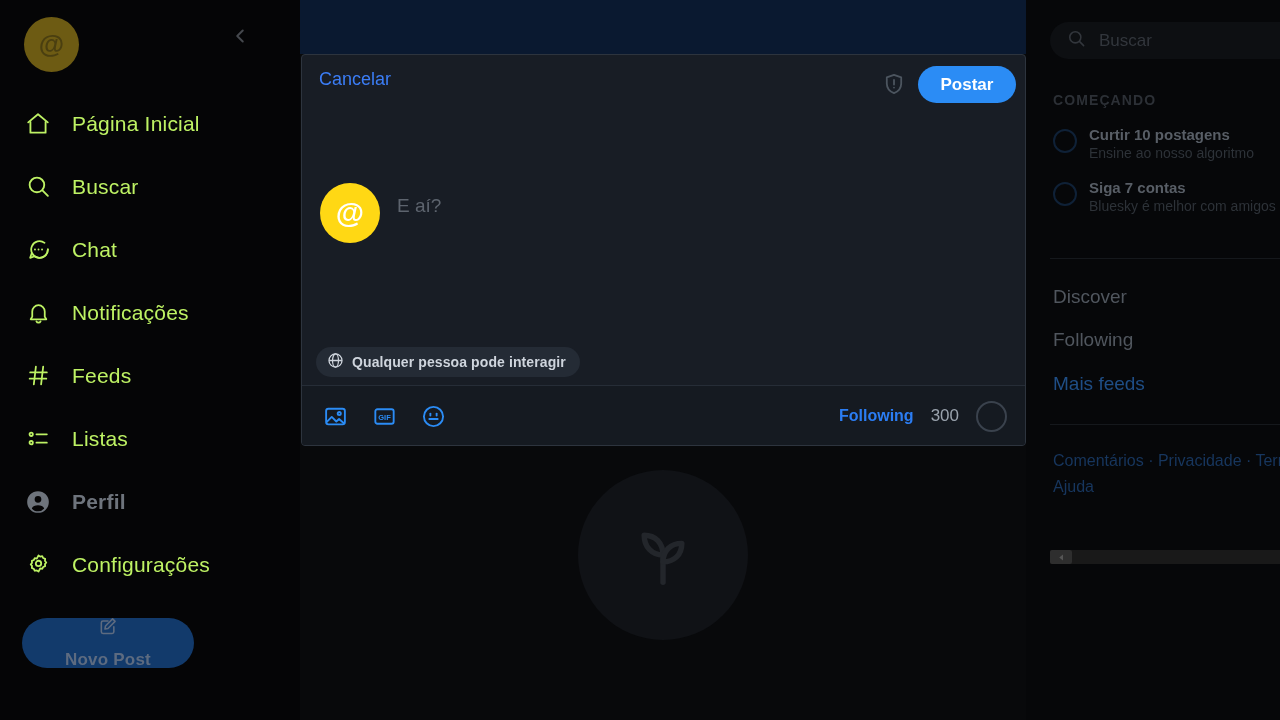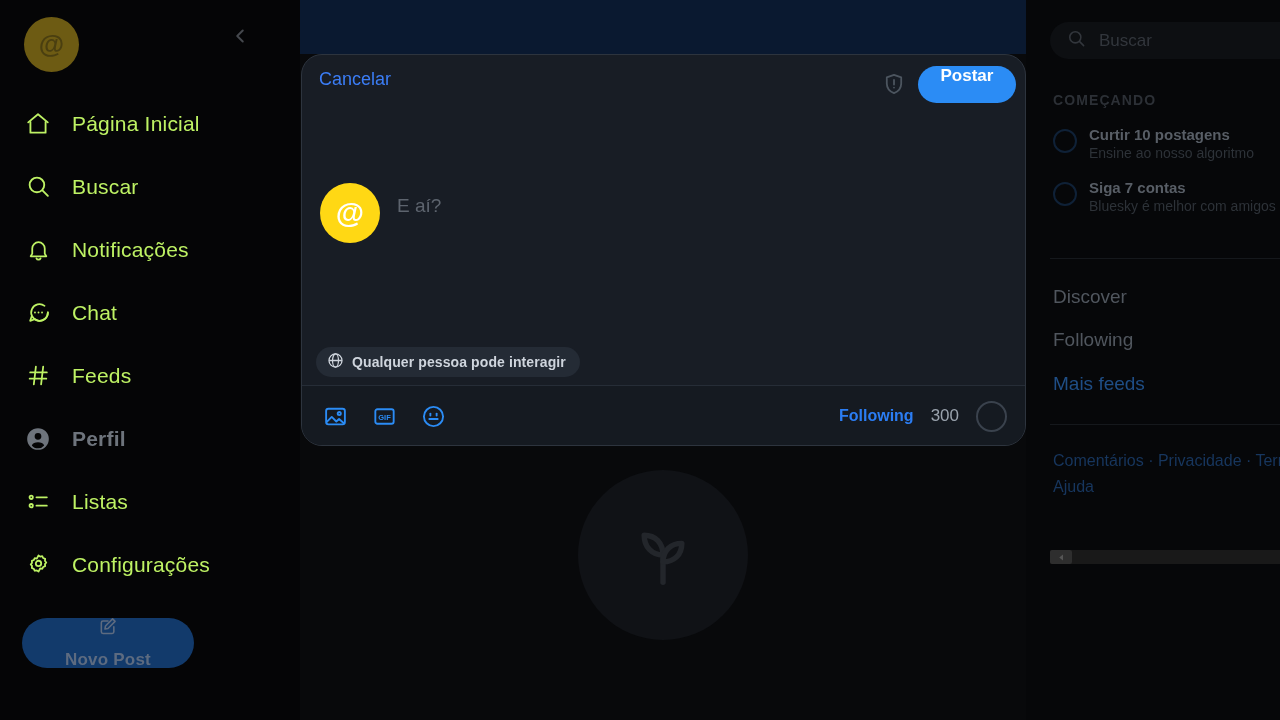--- a/index.html
+++ b/index.html
@@ -91,42 +91,42 @@
     margin-top: 28px;
     font-size: 20px; color: #1c1f24;
   }
 
   
   #composer {
     position: absolute; left: 301px; top: 54px;
     width: 725px; height: 392px;
     background: #181d25;
     border: 1px solid #2d343e;
-    border-radius: 21px;
+    border-radius: 4px;
     overflow: hidden;
   }
   .composer-header {
     position: relative; height: 58px;
   }
   .cancel-btn {
     position: absolute; left: 17px; top: 14px;
     font-size: 18px; color: #3b7df6;
     cursor: pointer;
   }
   .shield-btn {
     position: absolute; right: 115px; top: 13px;
     width: 32px; height: 32px;
     display: flex; align-items: center; justify-content: center;
     cursor: pointer;
   }
   .post-btn {
     position: absolute; right: 9px; top: 11px;
     width: 98px; height: 37px;
     background: #2b8cf5; border-radius: 19px;
-    display: flex; justify-content: center;
+    display: flex; align-items: center; justify-content: center;
     color: #ffffff; font-size: 17px; font-weight: 700;
     cursor: pointer;
   }
 
   .composer-body {
     position: relative; height: 272px;
   }
   .avatar-composer {
     position: absolute; left: 18px; top: 70px;
     width: 60px; height: 60px; border-radius: 50%;
@@ -264,71 +264,71 @@
             <circle cx="10.5" cy="10.5" r="7"></circle>
               <line x1="16" y1="16" x2="21" y2="21"></line>
           </svg>
         </span>
         <span class="nav-label">Buscar</span>
       </div>
 
       <div class="nav-item">
         <span class="nav-icon">
           <svg width="25" height="25" viewBox="0 0 24 24" fill="none" stroke="currentColor" stroke-width="1.7" stroke-linecap="round" stroke-linejoin="round">
-            <path d="M18 16v-5a6 6 0 1 0-12 0v5l-1.5 2.5h15L18 16z"></path>
-              <path d="M10 20.5a2.2 2.2 0 0 0 4 0"></path>
-          </svg>
-        </span>
-        <span class="nav-label">Notificações</span>
-      </div>
-
-      <div class="nav-item">
-        <span class="nav-icon">
-          <svg width="25" height="25" viewBox="0 0 24 24" fill="none" stroke="currentColor" stroke-width="1.7" stroke-linecap="round" stroke-linejoin="round">
             <path d="M21 12a8 8 0 1 1-3.2-6.4"></path>
               <path d="M21 12a8 8 0 0 1-12.6 6.5L4 20l1.4-4.2"></path>
             <circle cx="8.6" cy="12" r="0.9" fill="currentColor" stroke="none"></circle>
             <circle cx="12" cy="12" r="0.9" fill="currentColor" stroke="none"></circle>
             <circle cx="15.4" cy="12" r="0.9" fill="currentColor" stroke="none"></circle>
           </svg>
         </span>
         <span class="nav-label">Chat</span>
       </div>
 
       <div class="nav-item">
         <span class="nav-icon">
+          <svg width="25" height="25" viewBox="0 0 24 24" fill="none" stroke="currentColor" stroke-width="1.7" stroke-linecap="round" stroke-linejoin="round">
+            <path d="M18 16v-5a6 6 0 1 0-12 0v5l-1.5 2.5h15L18 16z"></path>
+              <path d="M10 20.5a2.2 2.2 0 0 0 4 0"></path>
+          </svg>
+        </span>
+        <span class="nav-label">Notificações</span>
+      </div>
+
+      <div class="nav-item">
+        <span class="nav-icon">
           <svg width="25" height="25" viewBox="0 0 24 24" fill="none" stroke="currentColor" stroke-width="1.7" stroke-linecap="round">
             <line x1="9.5" y1="3.5" x2="7.5" y2="20.5"></line>
               <line x1="16.5" y1="3.5" x2="14.5" y2="20.5"></line>
             <line x1="4" y1="9" x2="20" y2="9"></line>
               <line x1="3.5" y1="15" x2="19.5" y2="15"></line>
           </svg>
         </span>
         <span class="nav-label">Feeds</span>
       </div>
 
-      <div class="nav-item active">
-        <span class="nav-icon">
-          <svg width="26" height="26" viewBox="0 0 24 24" fill="currentColor">
-            <path d="M12 2a10 10 0 1 0 0 20 10 10 0 0 0 0-20zm0 4.4a3.1 3.1 0 1 1 0 6.2 3.1 3.1 0 0 1 0-6.2zm0 14.2c-2.3 0-4.4-1-5.7-2.7.6-1.9 3.1-2.9 5.7-2.9s5.1 1 5.7 2.9A7.3 7.3 0 0 1 12 20.6z"></path>
-          </svg>
-        </span>
-        <span class="nav-label">Perfil</span>
-      </div>
-
       <div class="nav-item">
         <span class="nav-icon">
           <svg width="25" height="25" viewBox="0 0 24 24" fill="none" stroke="currentColor" stroke-width="1.7" stroke-linecap="round">
             <circle cx="5" cy="8" r="1.6"></circle>
               <circle cx="5" cy="16" r="1.6"></circle>
             <line x1="10" y1="8" x2="20" y2="8"></line>
               <line x1="10" y1="16" x2="20" y2="16"></line>
           </svg>
         </span>
         <span class="nav-label">Listas</span>
+      </div>
+
+      <div class="nav-item active">
+        <span class="nav-icon">
+          <svg width="26" height="26" viewBox="0 0 24 24" fill="currentColor">
+            <path d="M12 2a10 10 0 1 0 0 20 10 10 0 0 0 0-20zm0 4.4a3.1 3.1 0 1 1 0 6.2 3.1 3.1 0 0 1 0-6.2zm0 14.2c-2.3 0-4.4-1-5.7-2.7.6-1.9 3.1-2.9 5.7-2.9s5.1 1 5.7 2.9A7.3 7.3 0 0 1 12 20.6z"></path>
+          </svg>
+        </span>
+        <span class="nav-label">Perfil</span>
       </div>
 
       <div class="nav-item">
         <span class="nav-icon">
           <svg width="25" height="25" viewBox="0 0 24 24" fill="none" stroke="currentColor" stroke-width="1.7" stroke-linejoin="round">
             <path d="M12 3.2l1.6 1.2 2-.4.9 1.8 1.9.8-.2 2 1.3 1.5-1.3 1.5.2 2-1.9.8-.9 1.8-2-.4L12 18.8l-1.6-1.2-2 .4-.9-1.8-1.9-.8.2-2L4.5 12l1.3-1.5-.2-2 1.9-.8.9-1.8 2 .4L12 3.2z"></path>
             <circle cx="12" cy="11" r="2.6"></circle>
           </svg>
         </span>
         <span class="nav-label">Configurações</span>

